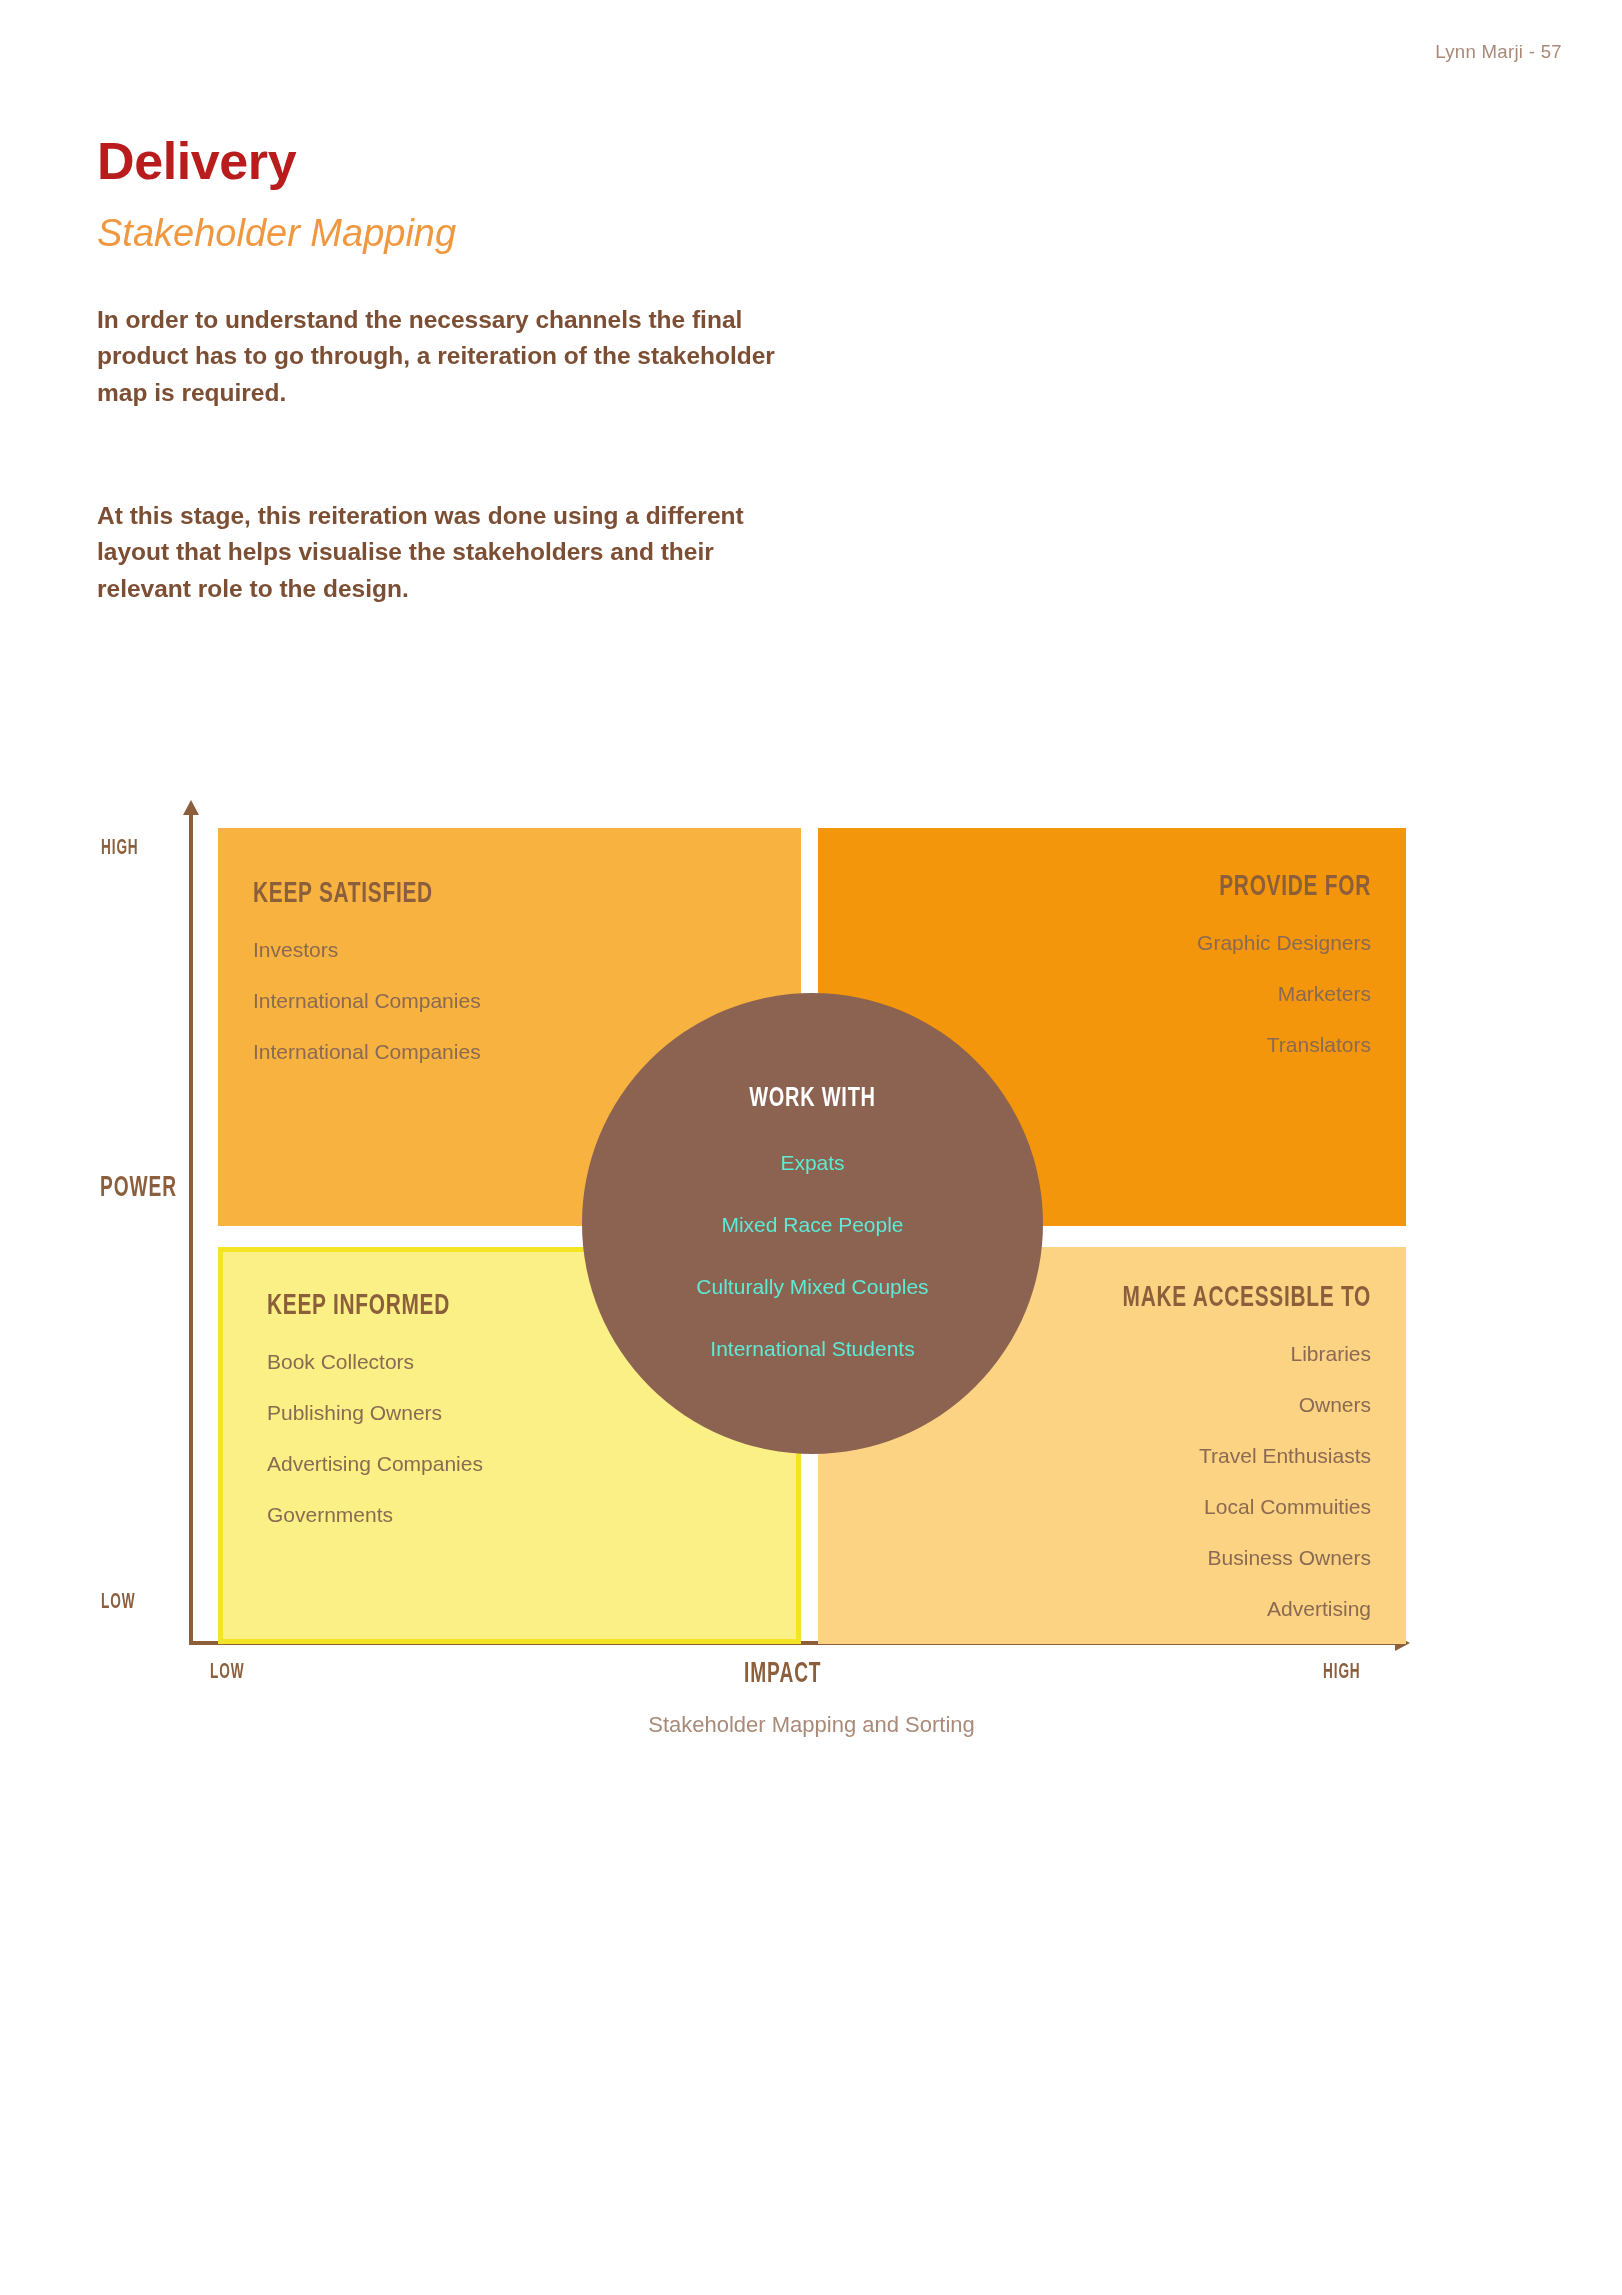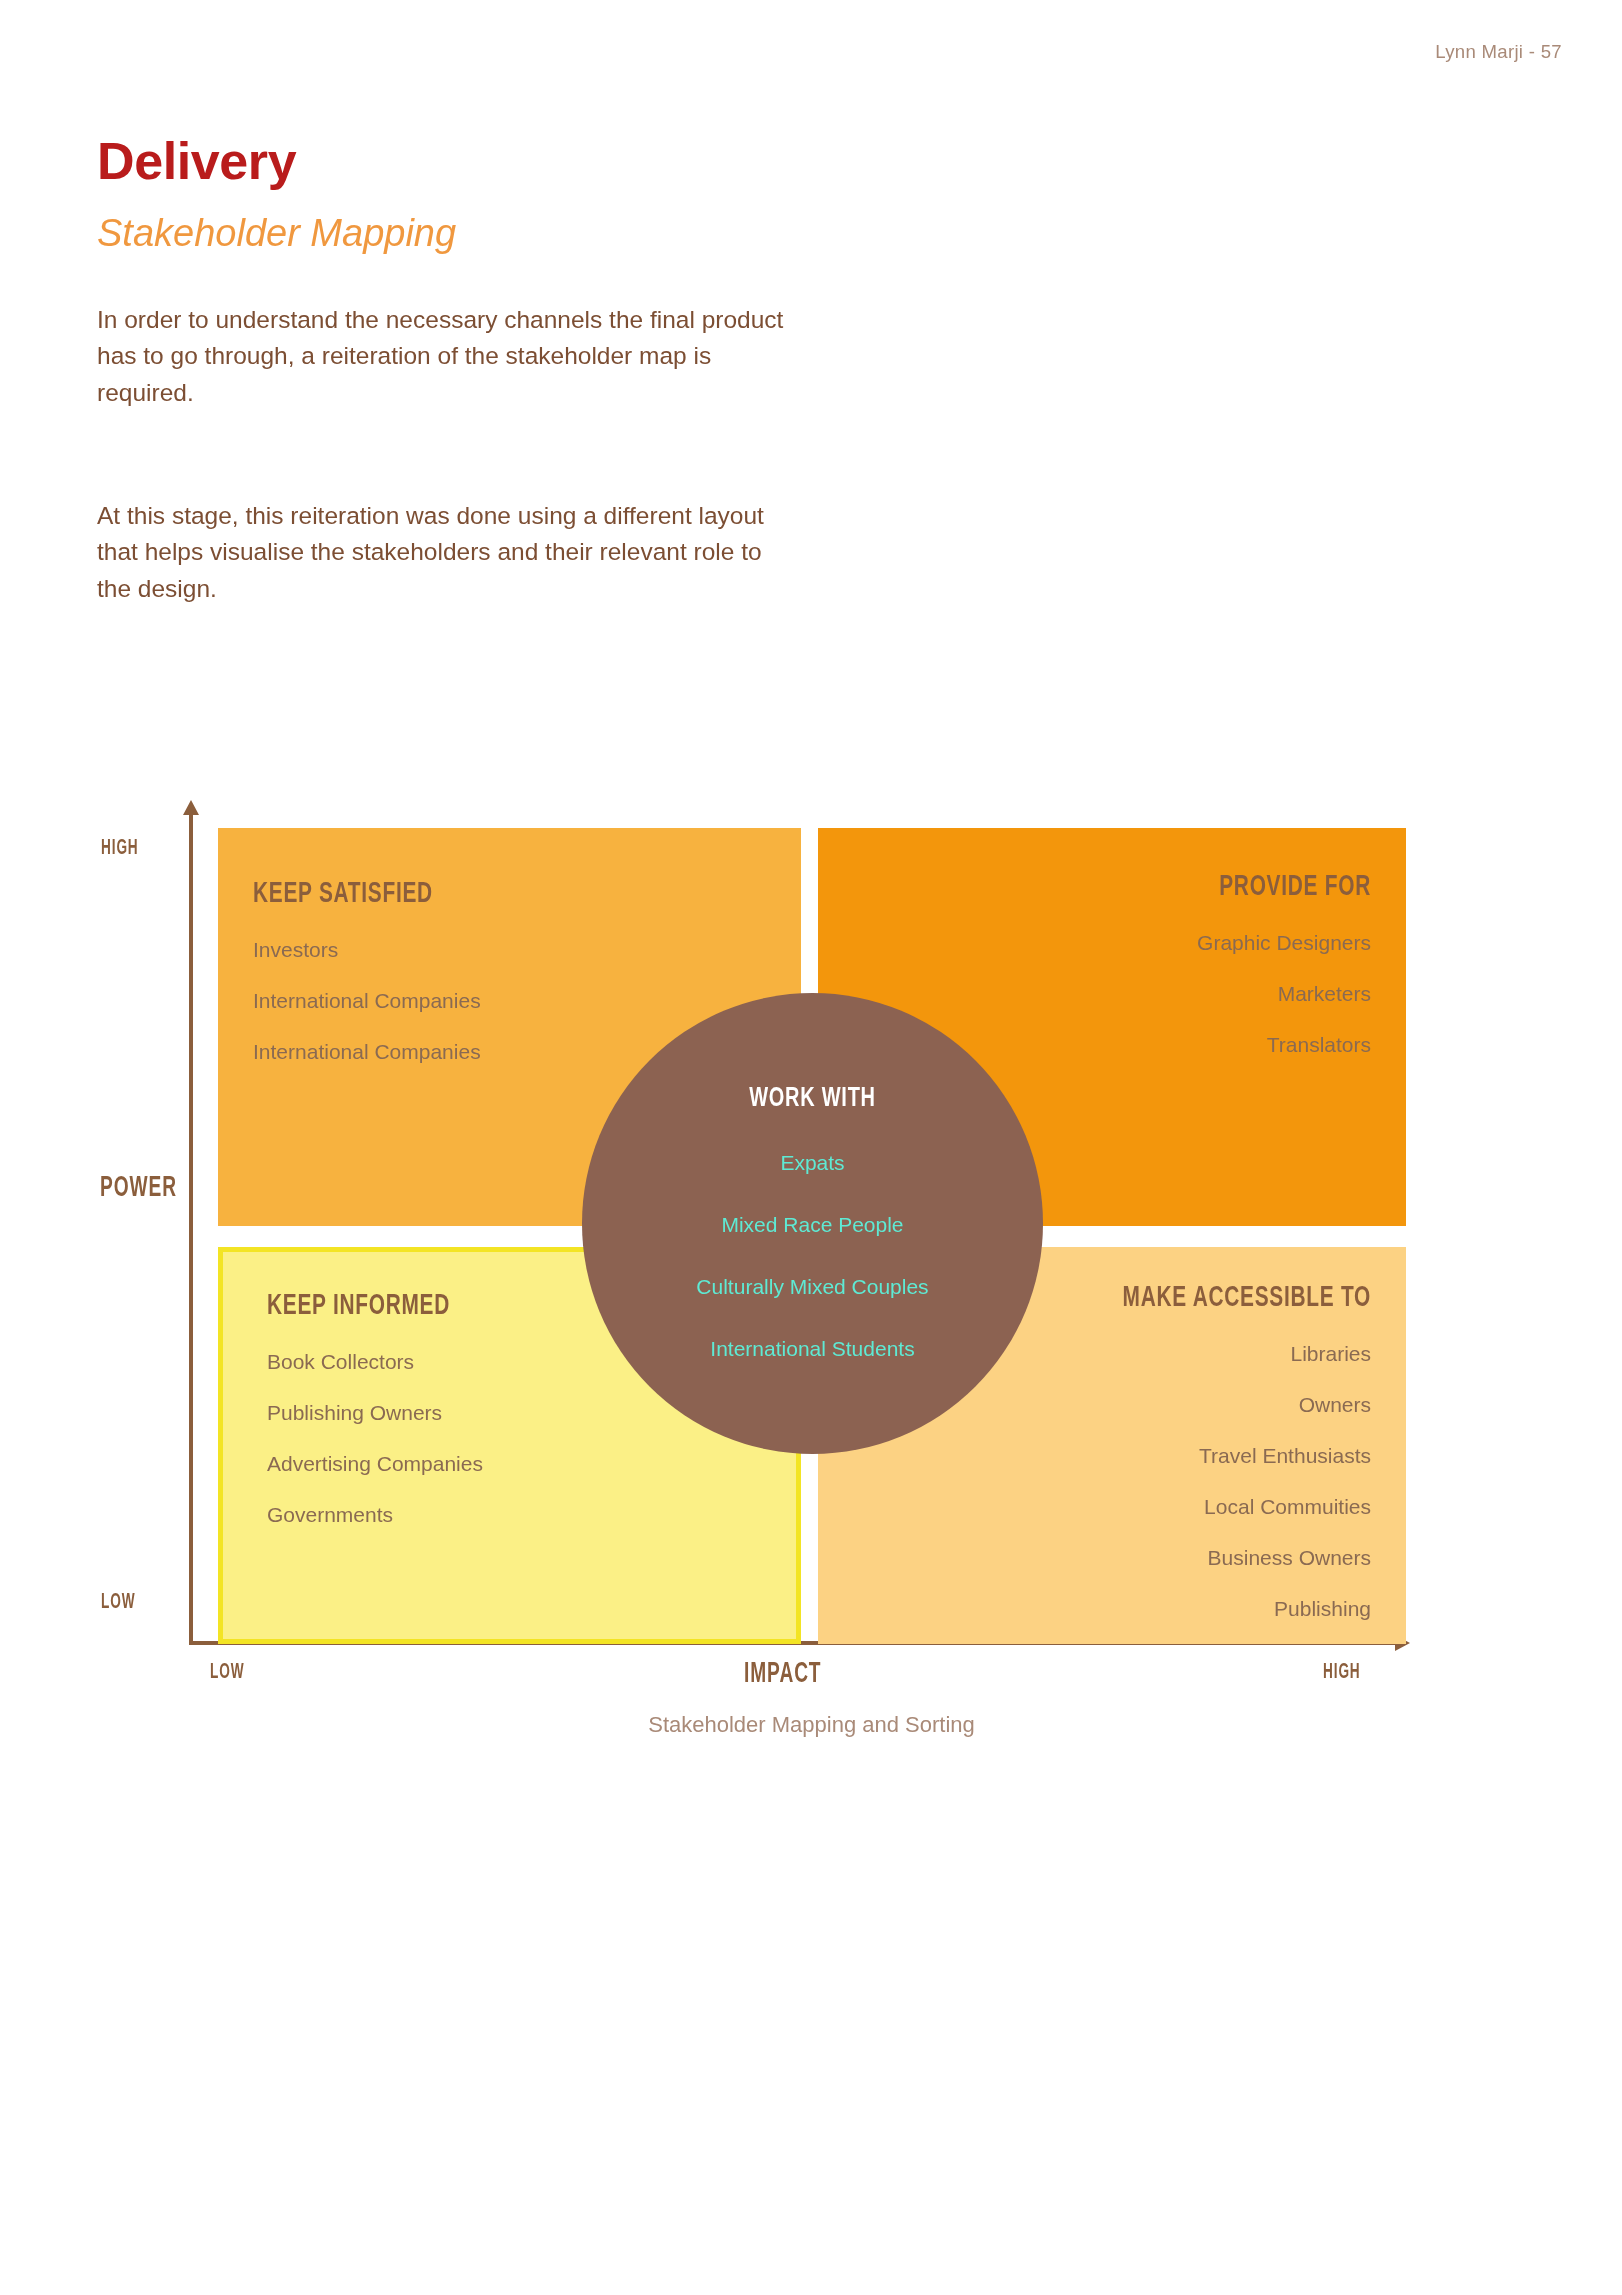--- a/index.html
+++ b/index.html
@@ -51,21 +51,21 @@
   }
 
   
   .body-text {
     position: absolute;
     left: 97px;
     width: 701px;
     font-size: 24.5px;
     line-height: 1.5;
     color: #7C4E33;
-    font-weight: 400;
+    font-weight: 700;
   }
   #para-1 { top: 277px; }
   #para-2 { top: 473px; }
 
   
   .chart {
     position: absolute;
     left: 0;
     top: 8px;
     width: 1371px;
@@ -329,21 +329,21 @@
   </div>
 
   <div class="quad" id="quad-make-accessible">
     <div class="quad-inner">
       <p class="quad-title">MAKE ACCESSIBLE TO</p>
       <p class="quad-item">Libraries</p>
       <p class="quad-item">Owners</p>
       <p class="quad-item">Travel Enthusiasts</p>
       <p class="quad-item">Local Commuities</p>
       <p class="quad-item">Business Owners</p>
-      <p class="quad-item">Publishing</p>
+      <p class="quad-item">Advertising</p>
     </div>
   </div>
 
   <div id="circle-work-with">
     <p class="circle-title">WORK WITH</p>
     <p class="circle-item">Expats</p>
     <p class="circle-item">Mixed Race People</p>
     <p class="circle-item">Culturally Mixed Couples</p>
     <p class="circle-item">International Students</p>
   </div>

